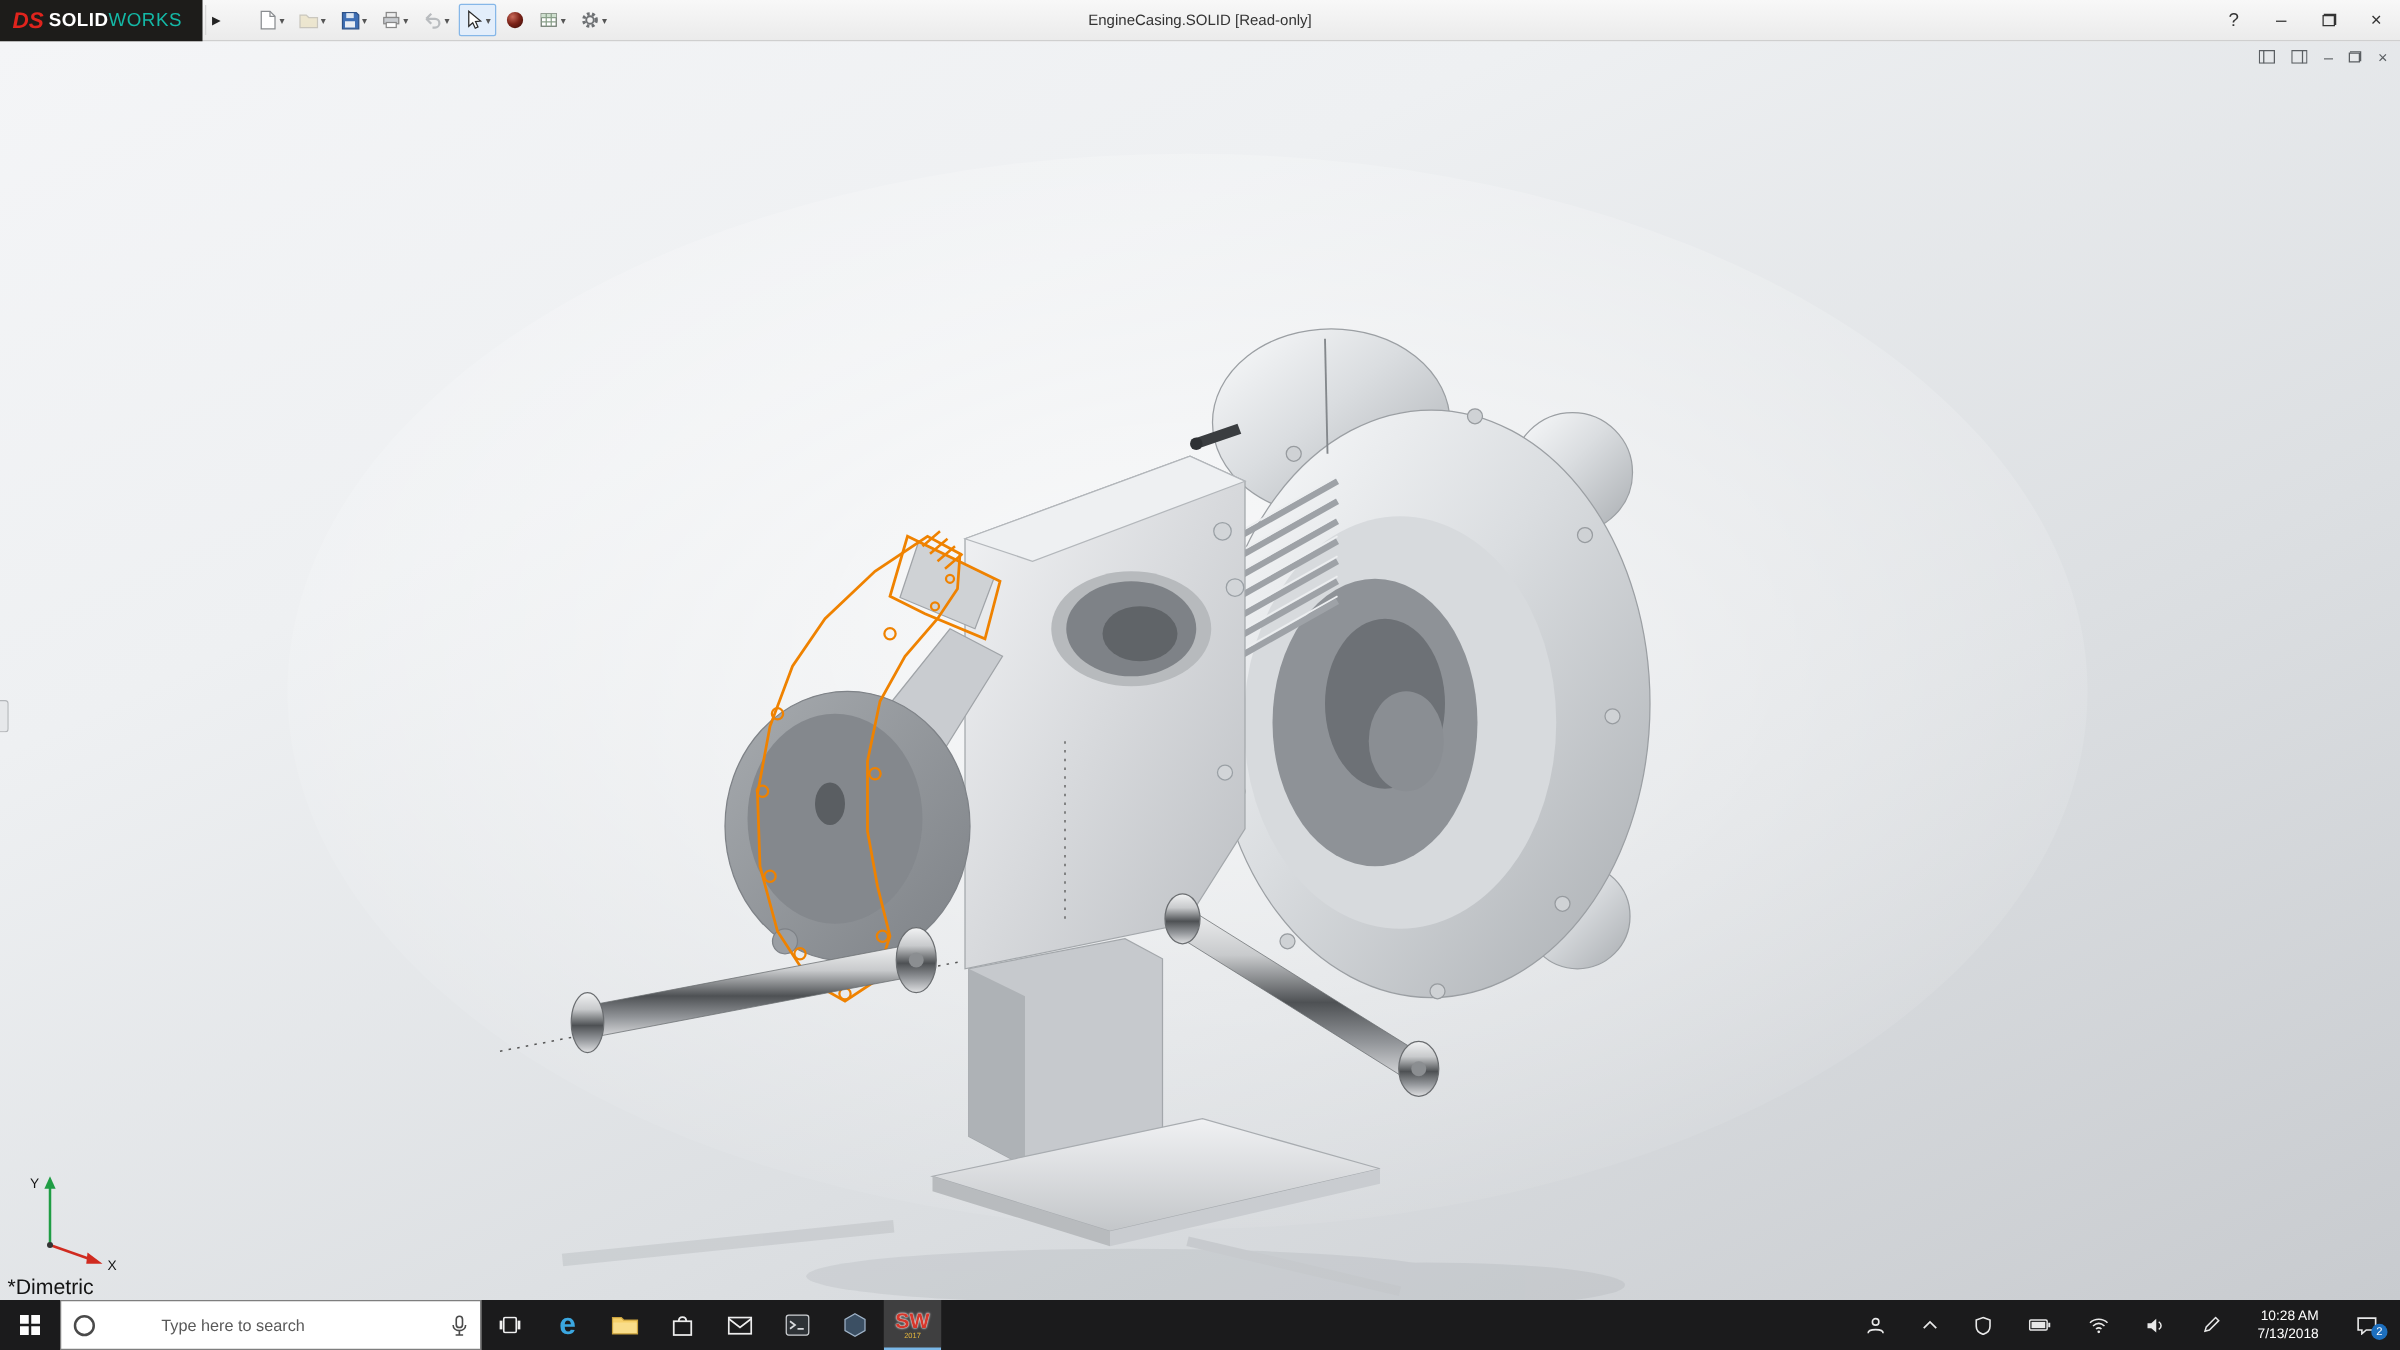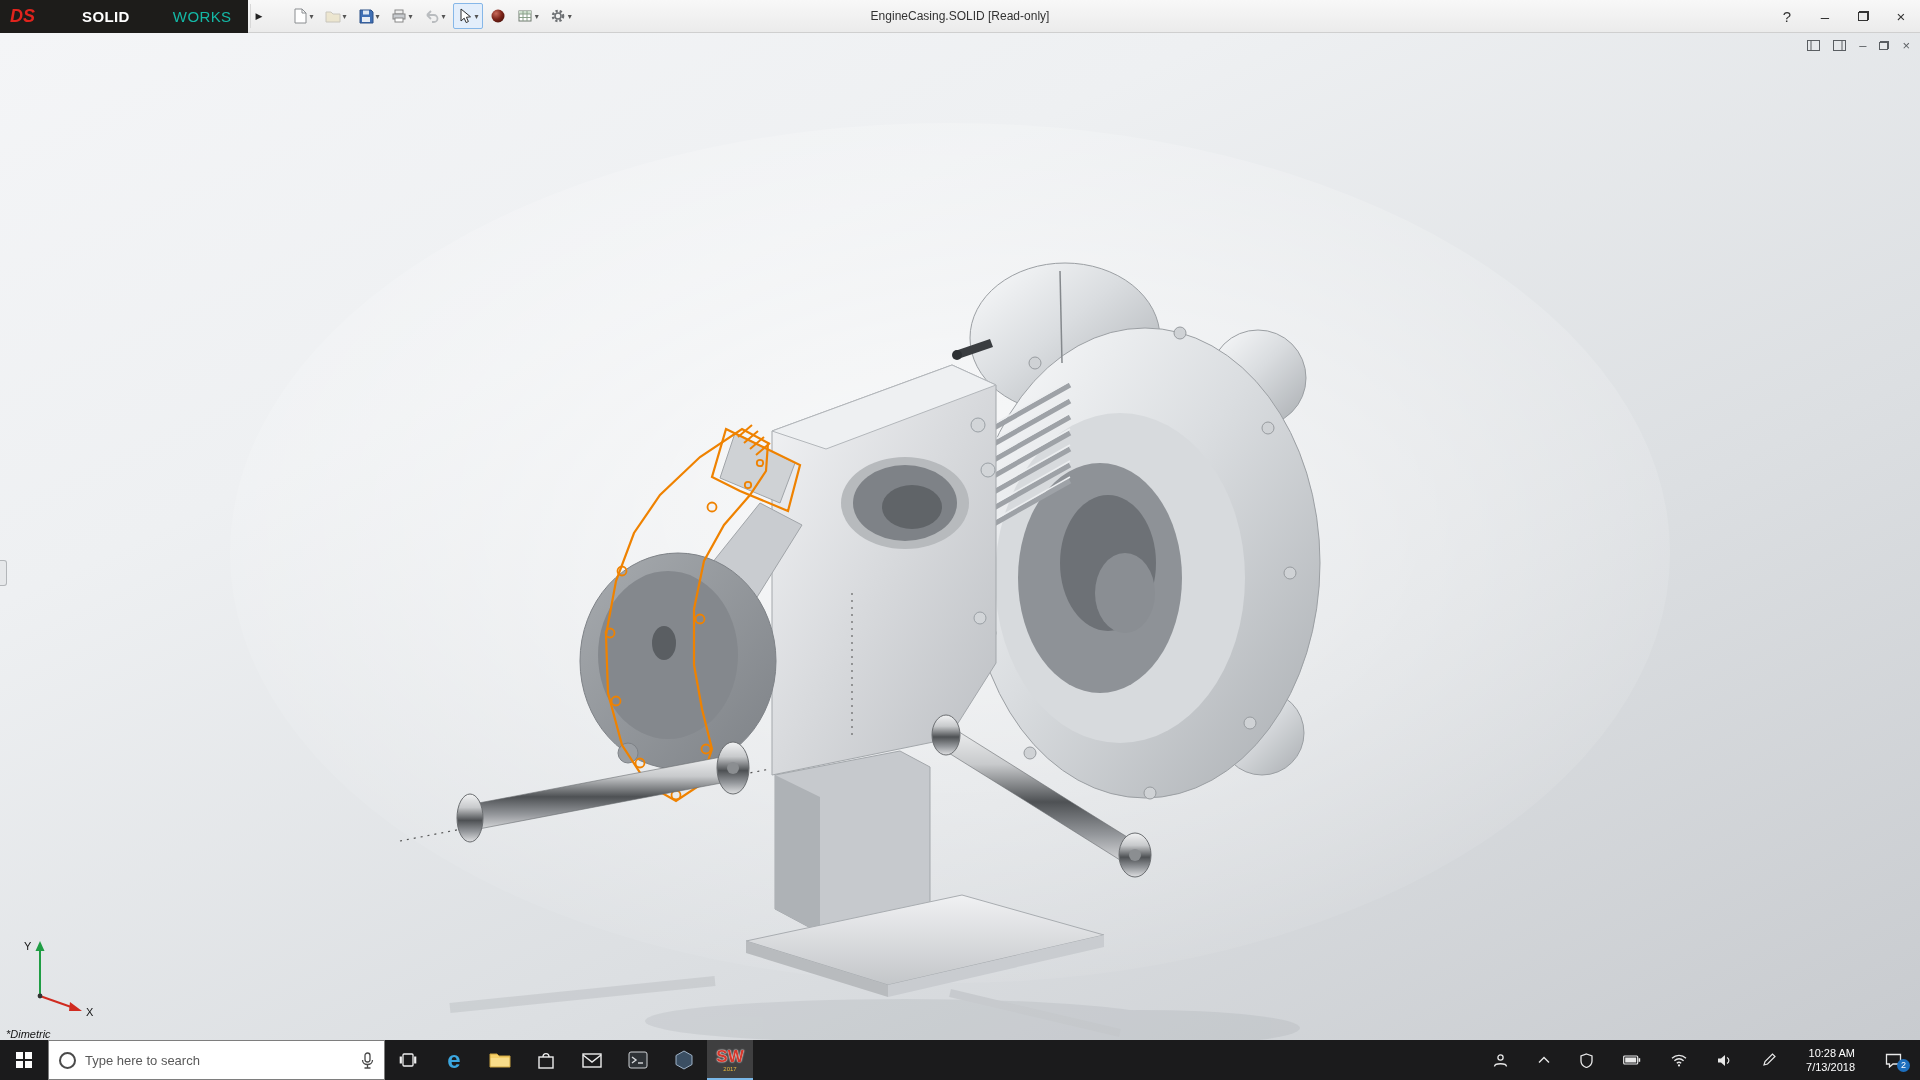--- a/index.html
+++ b/index.html
@@ -4,21 +4,21 @@
 <style>
   * { box-sizing: border-box; margin: 0; padding: 0; }
   html,body { width:1920px; height:1080px; overflow:hidden;
     font-family:"Liberation Sans","DejaVu Sans",sans-serif; }
 
   
   .titlebar { position:absolute; top:0; left:0; right:0; height:33px;
     background:linear-gradient(#f8f8f8,#ebebeb); border-bottom:1px solid #cfcfcf;
     display:flex; align-items:center; z-index:20; }
   .logo { height:33px; background:#1d1c1a; display:flex; align-items:center;
-    padding:0 16px 0 10px;gap:43px; }
+    padding:0 16px 0 10px; }
   .logo .ds { color:#e0241d; font-weight:700; font-style:italic; font-size:18px; margin-right:4px; }
   .logo .solid { color:#ffffff; font-weight:700; font-size:15px; letter-spacing:.4px; }
   .logo .works { color:#14b8a6; font-weight:400; font-size:15px; letter-spacing:.4px; }
   .expand-btn { width:18px; height:24px; display:flex; align-items:center; justify-content:center;
     font-size:9px; color:#222; margin:0 6px 0 2px; border-left:1px solid #d8d8d8; }
   .toolbar { display:flex; align-items:center; gap:3px; margin-left:14px; }
   .tbtn { display:flex; align-items:center; height:26px; padding:2px 3px; border:1px solid transparent; border-radius:2px; }
   .tbtn.active { background:#e3eefb; border-color:#86b7e8; }
   .caret { font-size:8px; color:#555; margin-left:2px; }
   .title-center { position:absolute; left:50%; transform:translateX(-50%);
@@ -38,34 +38,34 @@
   .doc-controls { position:absolute; top:5px; right:10px; display:flex; align-items:center;
     gap:13px; color:#5a5e62; z-index:5; }
   .dc { display:flex; align-items:center; justify-content:center; font-size:13px; color:#5a5e62; }
   .restore-sm { position:relative; width:10px; height:9px; }
   .restore-sm::before { content:""; position:absolute; top:0; right:0; width:7px; height:6px; border:1px solid #5a5e62; }
   .restore-sm::after { content:""; position:absolute; bottom:0; left:0; width:7px; height:6px; border:1px solid #5a5e62; background:#e8eaec; }
 
   .splitter { position:absolute; left:0; top:527px; width:7px; height:26px;
     background:#e6e8ea; border:1px solid #b3b6b9; border-left:none; border-radius:0 3px 3px 0; }
 
-  .orientation { position:absolute; left:6px; bottom:0; font-size:11px; color:#141414;font-style:italic; }
+  .orientation { position:absolute; left:6px; bottom:0; font-size:17px; color:#141414; }
   .triad { position:absolute; left:16px; bottom:22px; }
 
   
   .taskbar { position:absolute; bottom:0; left:0; right:0; height:40px; background:#1b1b1c;
     display:flex; align-items:stretch; z-index:30; }
   .start { width:48px; display:grid; place-items:center; }
   .win-logo { display:grid; grid-template-columns:7px 7px; grid-template-rows:7px 7px; gap:1.5px; }
   .win-logo span { background:#fdfdfd; }
   .search { width:337px; background:#fff; border:1px solid #7e7e7e; display:flex; align-items:center;
     gap:9px; padding:0 10px; }
   .cortana { width:17px; height:17px; border:2px solid #4a4a4a; border-radius:50%; flex:none; }
   .search input { flex:1; border:none; outline:none; background:transparent; font-size:13px; color:#333;
-    font-family:"Liberation Sans","DejaVu Sans",sans-serif; }
+    font-family:"Liberation Sans","DejaVu Sans",sans-serif;margin-left:44px; }
   .search input::placeholder { color:#595959; opacity:1; }
   .tb-btn { width:46px; display:grid; place-items:center; }
   .tb-btn.active { background:rgba(255,255,255,.16); box-shadow:inset 0 -2px 0 #7ab8e8; }
   .edge-e { font-size:24px; font-weight:700; color:#3ba7e0; line-height:1; }
   .sw-tile { display:flex; flex-direction:column; align-items:center; line-height:1; }
   .sw-label { color:#d5372c; font-weight:700; font-size:17px;
     text-shadow:0 0 2px #fff,0 0 1px #fff; }
   .sw-year { color:#e8b93c; font-size:6px; margin-top:1px; }
   .tray { margin-left:auto; display:flex; align-items:center; gap:30px; padding:0 12px; }
   .tray-ic { display:grid; place-items:center; }

